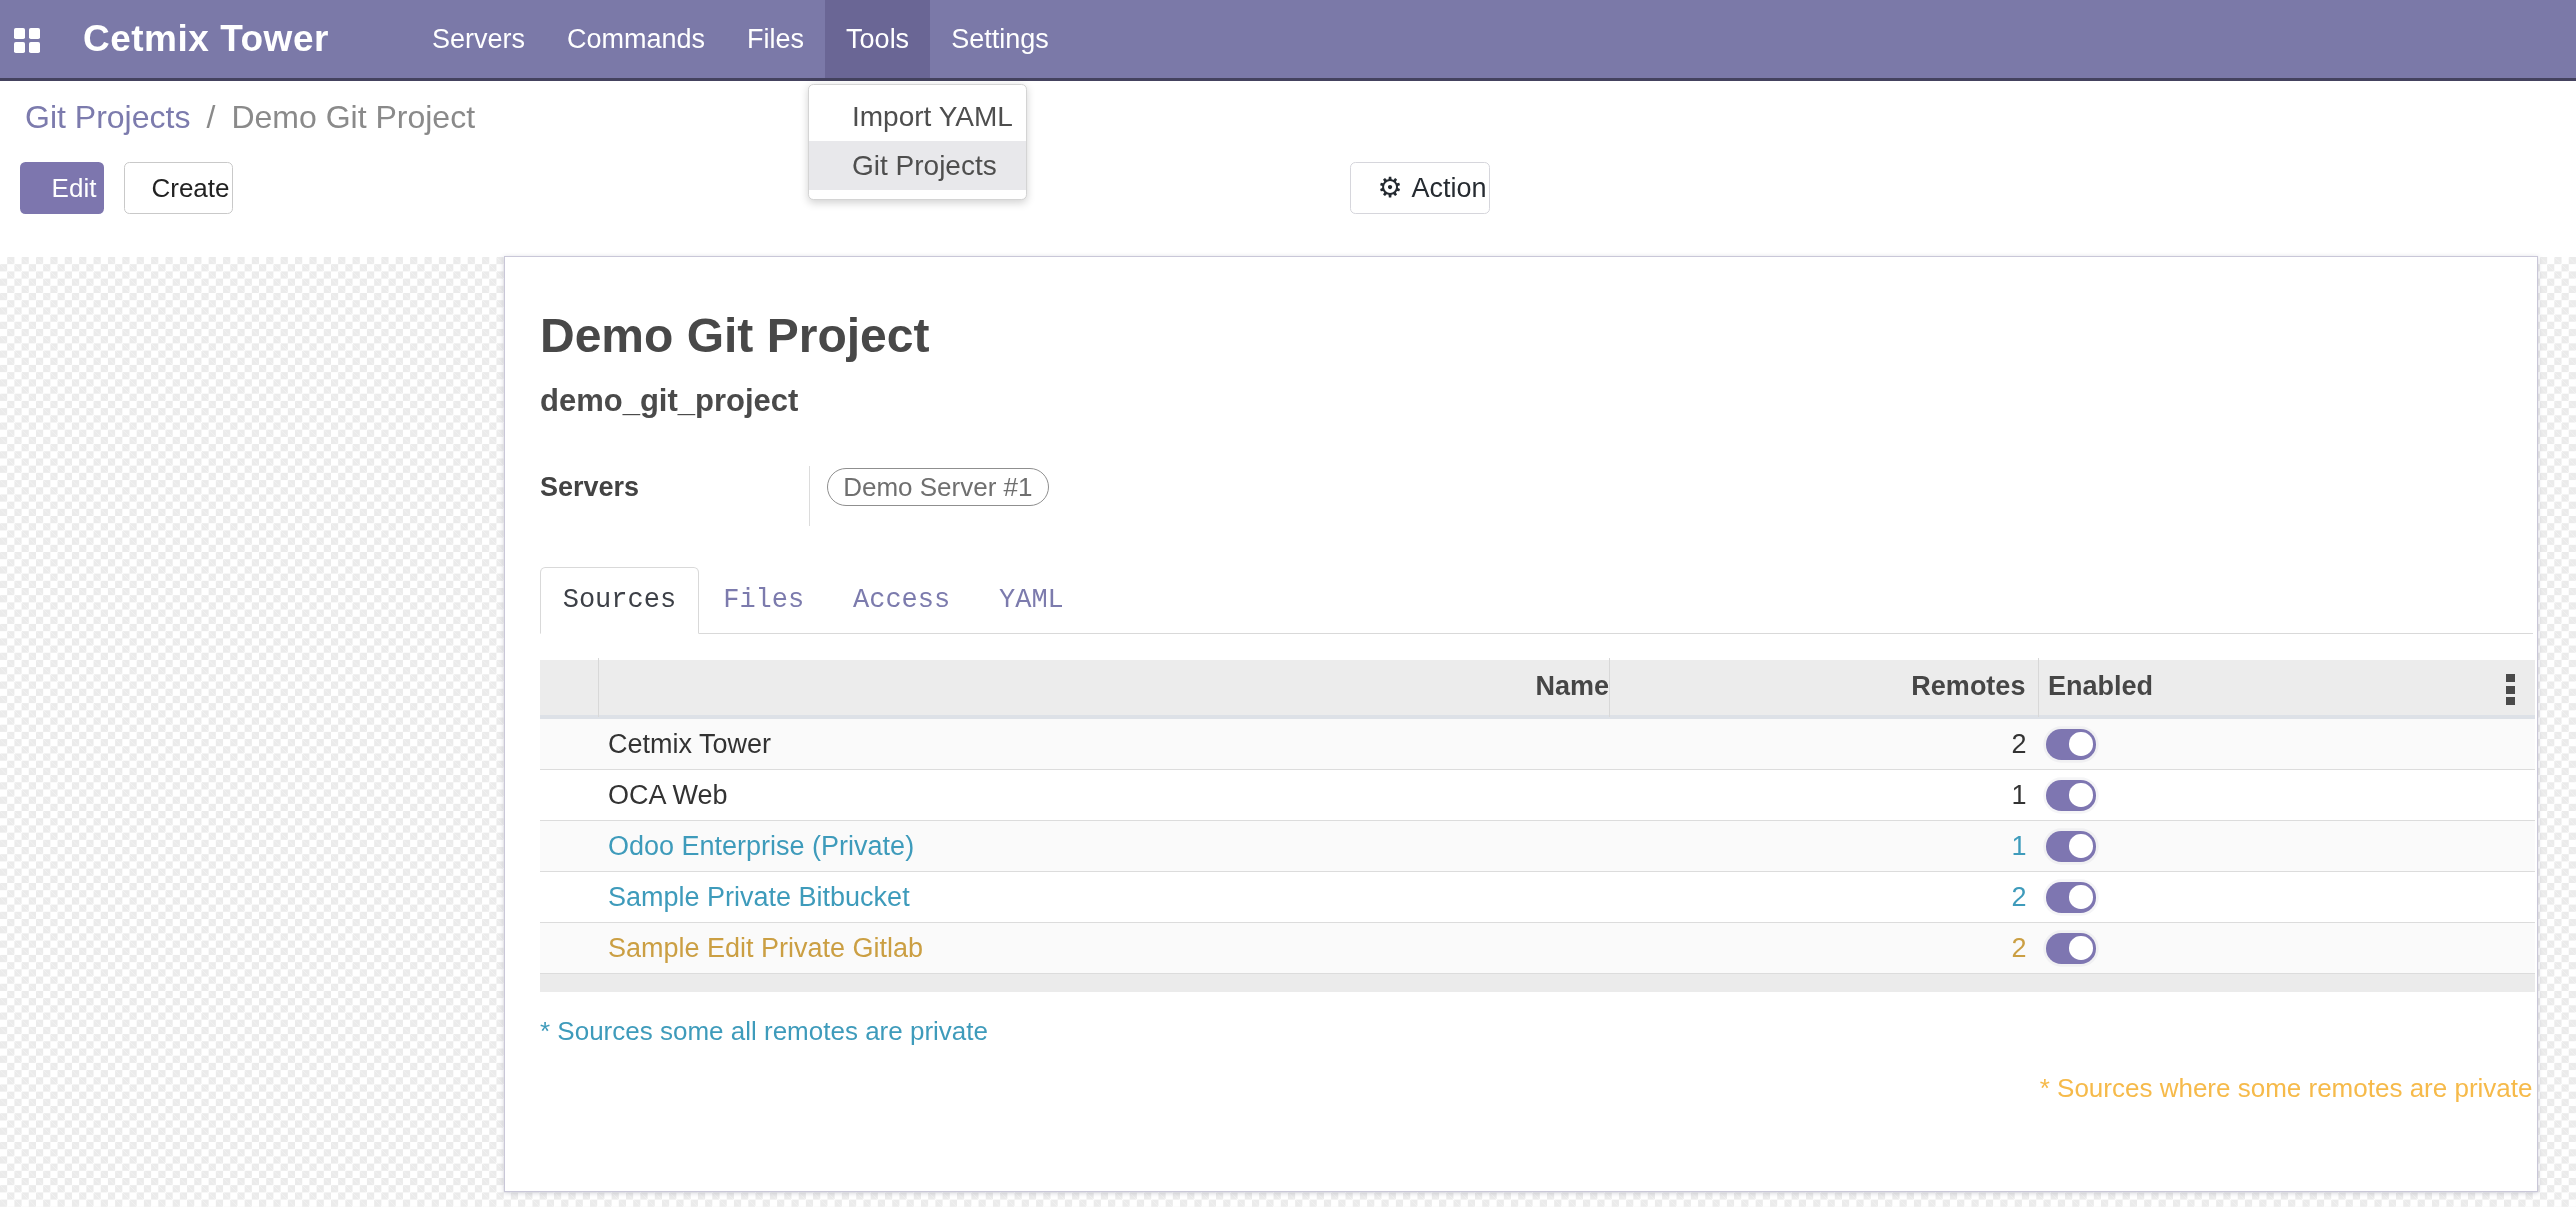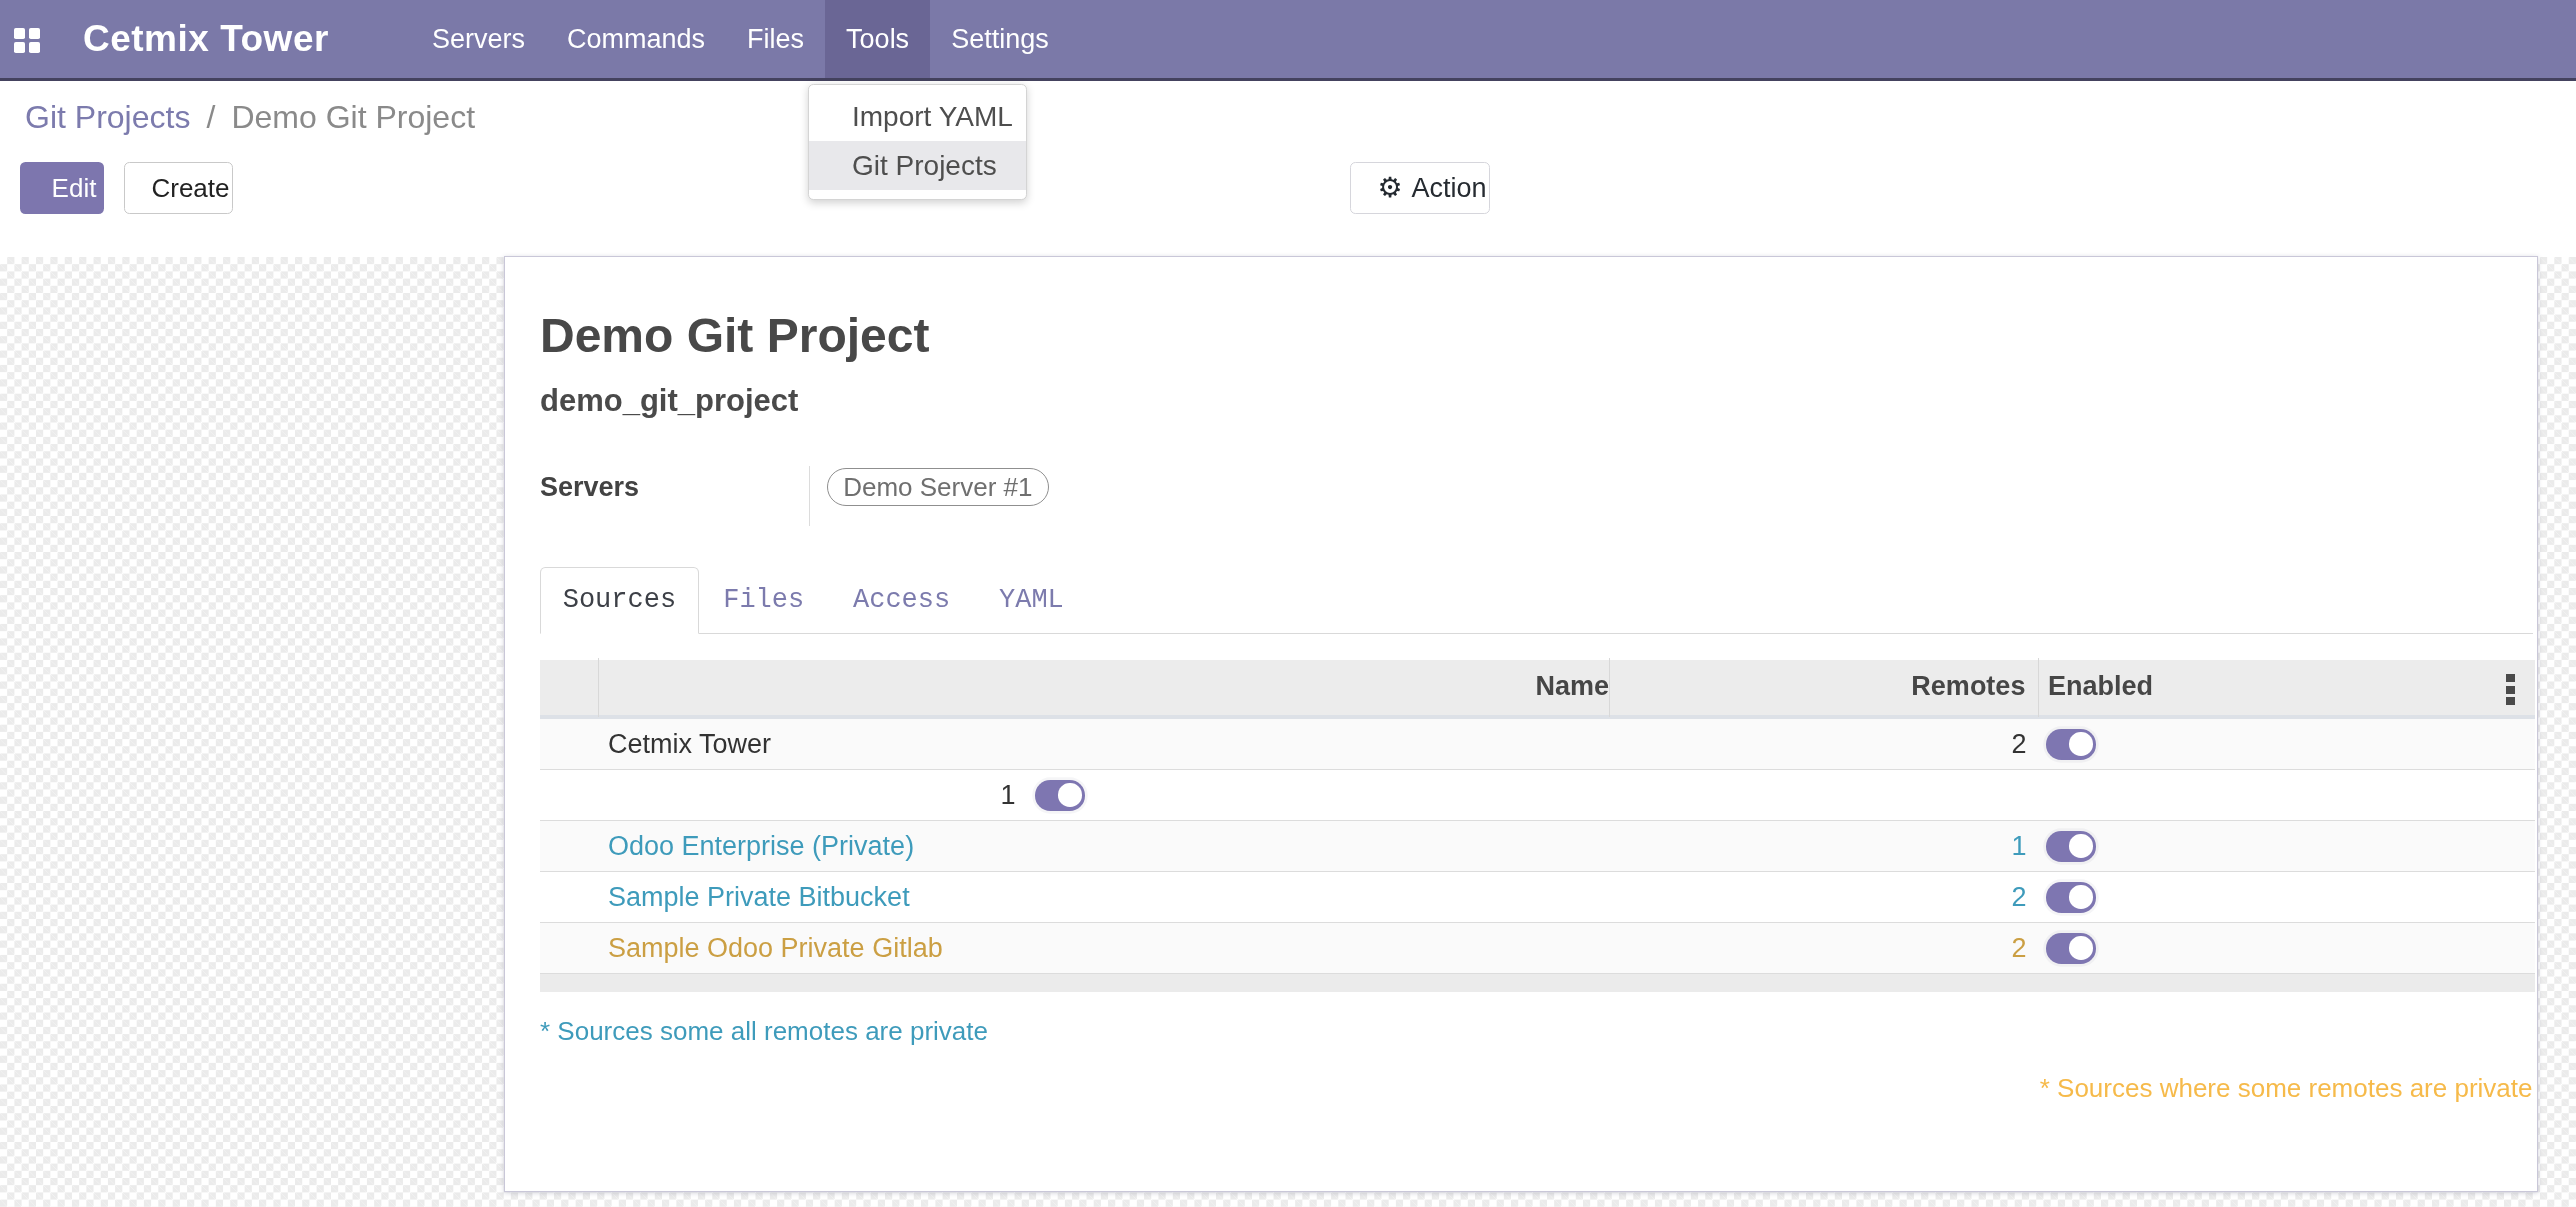--- a/index.html
+++ b/index.html
@@ -173,20 +173,21 @@
     <div class="td td-remotes">2</div>
     <div class="td td-enabled">
       <span class="toggle">
         <span class="knob"></span>
       </span>
     </div>
   </div>
 
   <div class="trow">
     <div class="td td-handle"></div>
+    <div class="td td-name">OCA Web</div>
     <div class="td td-remotes">1</div>
     <div class="td td-enabled">
       <span class="toggle">
         <span class="knob"></span>
       </span>
     </div>
   </div>
 
   <div class="trow">
     <div class="td td-handle"></div>
@@ -205,21 +206,21 @@
     <div class="td td-remotes tone-private">2</div>
     <div class="td td-enabled">
       <span class="toggle">
         <span class="knob"></span>
       </span>
     </div>
   </div>
 
   <div class="trow">
     <div class="td td-handle"></div>
-    <div class="td td-name tone-semi-private">Sample Odoo Private Gitlab</div>
+    <div class="td td-name tone-semi-private">Sample Edit Private Gitlab</div>
     <div class="td td-remotes tone-semi-private">2</div>
     <div class="td td-enabled">
       <span class="toggle">
         <span class="knob"></span>
       </span>
     </div>
   </div>
 </div>
       <div class="table-footer-strip"></div>
     </div>

